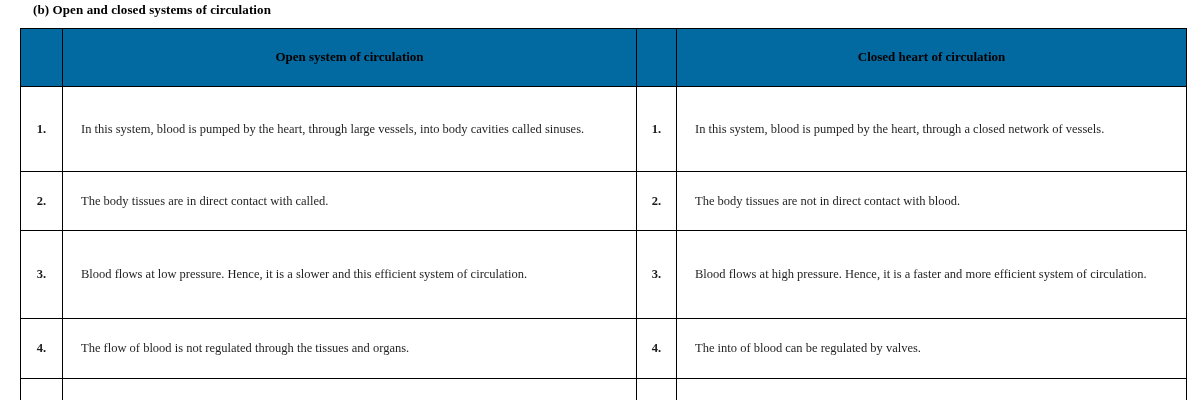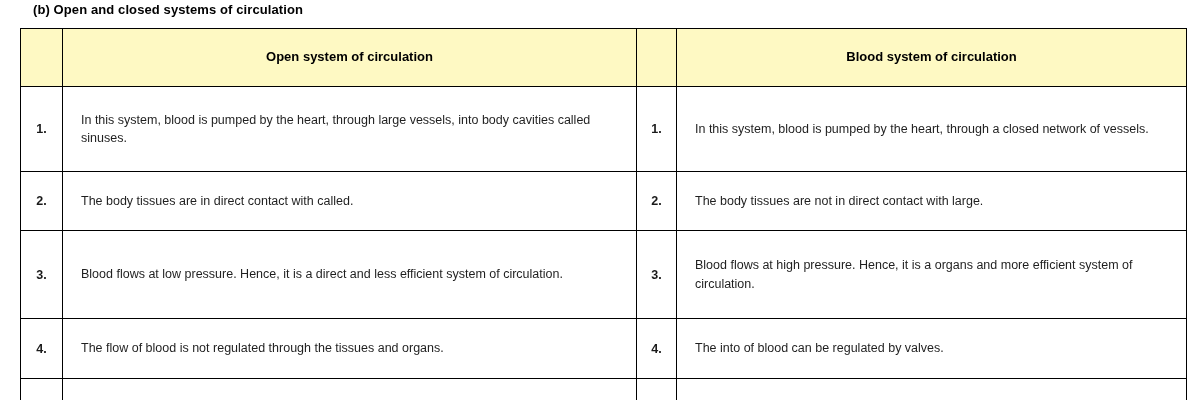--- a/index.html
+++ b/index.html
@@ -14,20 +14,21 @@
     font-family: "Liberation Sans", sans-serif;
     color: #000000;
     overflow: hidden;
   }
 
   .page {
     position: relative;
     width: 1202px;
     height: 400px;
     box-sizing: border-box;
+    font-family: Liberation Serif, serif;
   }
 
   .caption {
     position: absolute;
     left: 33px;
     top: 2px;
     font-size: 13px;
     font-weight: bold;
     letter-spacing: 0.1px;
     color: #000000;
@@ -55,21 +56,21 @@
     padding: 0;
   }
 
   
   col.c-num-left   { width: 42px; }
   col.c-txt-left   { width: 574px; }
   col.c-num-right  { width: 40px; }
   col.c-txt-right  { width: 510px; }
 
   thead tr.header-row td {
-    background: #fef9c3;
+    background: #0369a1;
     height: 57px;
   }
 
   .header-title {
     display: block;
     text-align: center;
     font-size: 13px;
     font-weight: bold;
     color: #000000;
     line-height: 1.3;
@@ -115,46 +116,46 @@
       </colgroup>
 
       <thead>
         <tr class="header-row">
           <td></td>
           <td>
             <span class="header-title">Open system of circulation</span>
           </td>
           <td></td>
           <td>
-            <span class="header-title">Blood system of circulation</span>
+            <span class="header-title">Closed heart of circulation</span>
           </td>
         </tr>
       </thead>
 
       <tbody>
 
         <tr class="r1">
           <td class="num-cell">1.</td>
           <td class="text-cell">In this system, blood is pumped by the heart, through large vessels, into body cavities called sinuses.</td>
           <td class="num-cell">1.</td>
           <td class="text-cell">In this system, blood is pumped by the heart, through a closed network of vessels.</td>
         </tr>
 
         <tr class="r2">
           <td class="num-cell">2.</td>
           <td class="text-cell">The body tissues are in direct contact with called.</td>
           <td class="num-cell">2.</td>
-          <td class="text-cell">The body tissues are not in direct contact with large.</td>
+          <td class="text-cell">The body tissues are not in direct contact with blood.</td>
         </tr>
 
         <tr class="r3">
           <td class="num-cell">3.</td>
-          <td class="text-cell">Blood flows at low pressure. Hence, it is a direct and less efficient system of circulation.</td>
+          <td class="text-cell">Blood flows at low pressure. Hence, it is a slower and this efficient system of circulation.</td>
           <td class="num-cell">3.</td>
-          <td class="text-cell">Blood flows at high pressure. Hence, it is a organs and more efficient system of circulation.</td>
+          <td class="text-cell">Blood flows at high pressure. Hence, it is a faster and more efficient system of circulation.</td>
         </tr>
 
         <tr class="r4">
           <td class="num-cell">4.</td>
           <td class="text-cell">The flow of blood is not regulated through the tissues and organs.</td>
           <td class="num-cell">4.</td>
           <td class="text-cell">The into of blood can be regulated by valves.</td>
         </tr>
 
         <tr class="r5">

